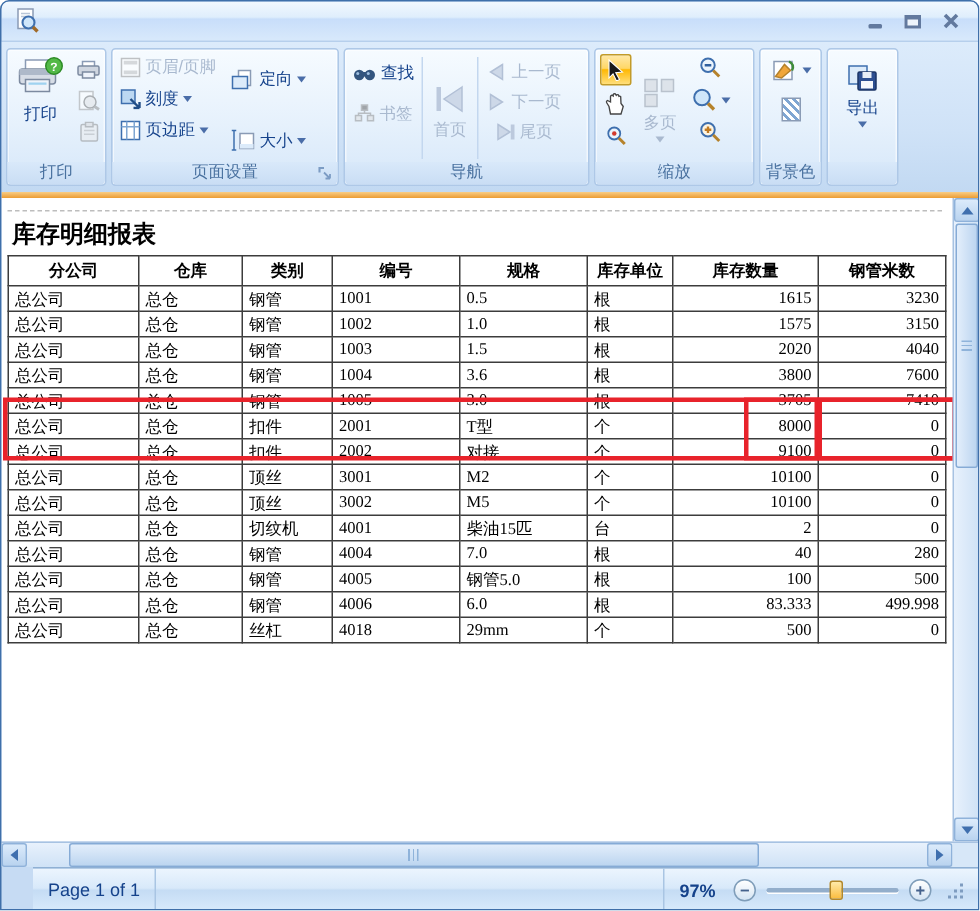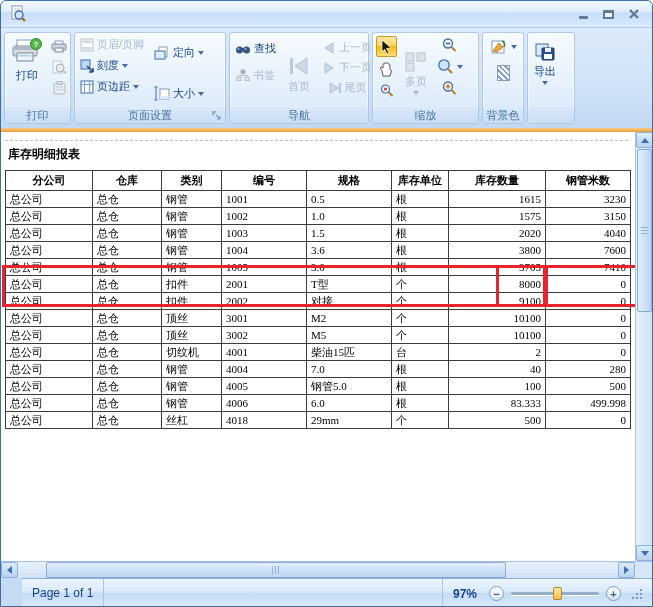--- a/index.html
+++ b/index.html
@@ -51,21 +51,21 @@
           border-top:4px solid #4a6da8; display:inline-block; }
   .caret.dis{ border-top-color:#a9b9cf; }
   .vdiv{ width:1px; background:#c3d7ef; margin:2px 3px; }
   .launcher{ position:absolute; right:3px; bottom:2px; }
   
   .orangebar{ height:4px; background:linear-gradient(#f8cd86,#ec9c33); }
   
   .preview{ position:relative; height:429px; background:#fff; overflow:hidden; }
   .dashline{ position:absolute; left:4px; right:24px; top:8px; border-top:1px dashed #bdbdbd; }
   .rtitle{ position:absolute; left:7px; top:14px; font-family:"Liberation Serif",serif;
-           font-weight:bold; font-size:12px; color:#000; }
+           font-weight:bold; font-size:16px; color:#000; }
   table.report{ position:absolute; left:4px; top:38px; border-collapse:collapse; table-layout:fixed;
                 width:625px; font-family:"Liberation Serif",serif; font-size:11px; color:#000; }
   table.report th, table.report td{
     border:1px solid #3c3c3c; height:17px; padding:0 4px; overflow:hidden; white-space:nowrap;
   }
   table.report th{ text-align:center; font-weight:bold; height:20px; }
   table.report td.num{ text-align:right; }
   .redbox{ position:absolute; border:3px solid #e8232b; }
   .red-outer{ left:1px; top:133px; width:636px; height:42px; }
   .red-qty{ left:495px; top:133px; width:50px; height:42px; }
@@ -243,21 +243,21 @@
         <span>页面设置</span>
         <span class="launcher">
           <svg width="10" height="10" viewBox="0 0 10 10">
             <path d="M1 4 V1 h3" fill="none" stroke="#7c9cc4" stroke-width="1.4"></path>
             <path d="M4 4 l4 4 M8 8 v-3 M8 8 h-3" stroke="#7c9cc4" stroke-width="1.2" fill="none"></path>
           </svg>
         </span>
       </div>
     </div>
 
-    <div class="group" style="width:140px">
+    <div class="group" style="width:164px">
       <div class="group-body">
         <span style="display:flex;flex-direction:column;gap:10px;padding-top:4px">
           <span class="btn-row">
             <svg width="16" height="12" viewBox="0 0 16 12">
               <circle cx="4.5" cy="7" r="3.5" fill="#33557f"></circle>
               <circle cx="11.5" cy="7" r="3.5" fill="#33557f"></circle>
               <rect x="6" y="5" width="4" height="3" fill="#33557f"></rect>
               <circle cx="3.5" cy="6" r="1" fill="#9fc0e2"></circle>
               <circle cx="10.5" cy="6" r="1" fill="#9fc0e2"></circle>
             </svg>
@@ -375,21 +375,21 @@
           <i class="caret"></i>
         </span>
         <span class="btn">
           <span style="width:13px;height:16px;border:1px solid #8a9bb5;background:repeating-linear-gradient(45deg,#fff 0 2px,#7fa6d2 2px 4px);display:inline-block"></span>
         </span>
       </div>
       <div class="group-label">背景色</div>
     </div>
 
     <div class="group" style="width:48px">
-      <div class="group-body" style="justify-content:flex-start">
+      <div class="group-body" style="justify-content:center">
         <span class="btn" style="padding-top:6px">
           <svg width="22" height="20" viewBox="0 0 22 20">
             <rect x="2" y="2" width="12" height="12" fill="#dcebfa" stroke="#3e6fae"></rect>
             <rect x="8" y="6" width="12" height="12" rx="1" fill="#2d4f91" stroke="#1b3566"></rect>
             <rect x="11" y="6" width="6" height="4" fill="#e8eef6"></rect>
             <rect x="10" y="12" width="8" height="5" fill="#f5f8fc"></rect>
           </svg>
           <span>导出</span>
           <i class="caret"></i>
         </span>

